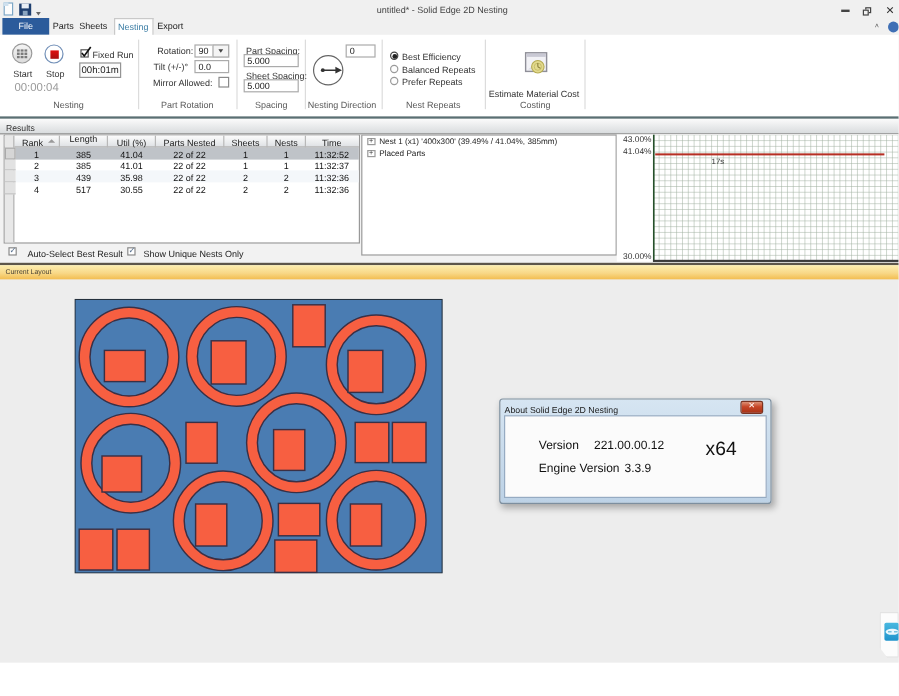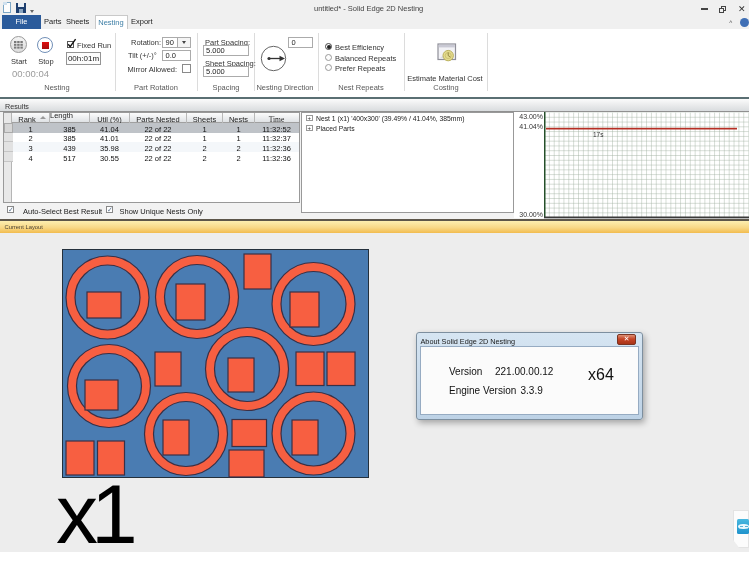--- a/index.html
+++ b/index.html
@@ -130,26 +130,26 @@
 <div class="abs" style="left:4px;top:113px;width:8px;height:89px;background:#e8e8e8;border-right:1px solid #b5b5b5;"></div>
 
 <div class="abs" style="left:49px;top:113px;width:1px;height:9.5px;background:#b8b8b8;"></div>
 <div class="abs" style="left:89px;top:113px;width:1px;height:9.5px;background:#b8b8b8;"></div>
 <div class="abs" style="left:129px;top:113px;width:1px;height:9.5px;background:#b8b8b8;"></div>
 <div class="abs" style="left:186px;top:113px;width:1px;height:9.5px;background:#b8b8b8;"></div>
 <div class="abs" style="left:222px;top:113px;width:1px;height:9.5px;background:#b8b8b8;"></div>
 <div class="abs" style="left:254px;top:113px;width:1px;height:9.5px;background:#b8b8b8;"></div>
 <div class="abs t7" style="left:12px;top:114.5px;width:30px;text-align:center;color:#222;">Rank</div>
 <div class="abs" style="left:40px;top:116px;width:0;height:0;border-left:3px solid transparent;border-right:3px solid transparent;border-bottom:3.5px solid #9a9a9a;"></div>
-<div class="abs t7" style="left:50px;top:111px;width:39px;text-align:left;color:#222;">Length</div>
+<div class="abs t7" style="left:50px;top:111px;width:39px;text-align:center;color:#222;">Length</div>
 <div class="abs t7" style="left:90px;top:114.5px;width:39px;text-align:center;color:#222;">Util (%)</div>
 <div class="abs t7" style="left:130px;top:114.5px;width:56px;text-align:center;color:#222;">Parts Nested</div>
 <div class="abs t7" style="left:187px;top:114.5px;width:35px;text-align:center;color:#222;">Sheets</div>
 <div class="abs t7" style="left:223px;top:114.5px;width:31px;text-align:center;color:#222;">Nests</div>
-<div class="abs t7" style="left:255px;top:114.5px;width:43px;text-align:center;color:#222;font-family:Liberation Serif, serif;">Time</div>
+<div class="abs t7" style="left:255px;top:114.5px;width:43px;text-align:center;color:#222;">Time</div>
 
 <div class="abs" style="left:13px;top:123px;width:286px;height:9.7px;background:#bfc3c8;"></div>
 <div class="abs" style="left:13px;top:142.4px;width:286px;height:9.7px;background:#f4f7fa;"></div>
 <div class="abs" style="left:4px;top:123px;width:8.5px;height:9.7px;background:#d6d6d6;border:1px solid #aaa;"></div>
 <div class="abs" style="left:4px;top:132.7px;width:8.5px;height:9.7px;background:#e2e2e2;border-bottom:1px solid #c5c5c5;"></div>
 <div class="abs" style="left:4px;top:142.4px;width:8.5px;height:9.7px;background:#e2e2e2;border-bottom:1px solid #c5c5c5;"></div>
 <div class="abs" style="left:4px;top:152.1px;width:8.5px;height:9.7px;background:#e2e2e2;border-bottom:1px solid #c5c5c5;"></div>
 <div class="abs t7" style="left:12px;top:124.7px;width:37px;text-align:center;color:#111;">1</div>
 <div class="abs t7" style="left:50px;top:124.7px;width:39px;text-align:center;color:#111;">385</div>
 <div class="abs t7" style="left:90px;top:124.7px;width:39px;text-align:center;color:#111;">41.04</div>
@@ -240,21 +240,20 @@
 <rect x="234" y="103" width="28" height="33.5" fill="#f75f41"></rect>
 <rect x="265" y="103" width="28" height="33.5" fill="#f75f41"></rect>
 <rect x="101" y="171" width="26" height="35" fill="#f75f41"></rect>
 <rect x="230" y="171" width="26" height="35" fill="#f75f41"></rect>
 <rect x="4" y="192" width="28" height="34" fill="#f75f41"></rect>
 <rect x="35.5" y="192" width="27" height="34" fill="#f75f41"></rect>
 <rect x="170" y="170.5" width="34.5" height="27" fill="#f75f41"></rect>
 <rect x="167" y="201" width="35" height="27" fill="#f75f41"></rect>
 </g>
 </svg>
-<div class="abs" style="left:56px;top:466px;font-size:84px;letter-spacing:-7px;color:#000;">x1</div>
 
 <div class="abs" style="left:416px;top:332px;width:227px;height:88px;background:linear-gradient(#d6e5f2,#bdd2e6);border:1px solid #7d8f9f;border-radius:3px;box-shadow:2px 3px 6px rgba(0,0,0,0.3);"></div>
 <div class="abs" style="left:420px;top:346px;width:219px;height:69px;background:#fbfbfb;border:1px solid #96abc2;"></div>
 <div class="abs" style="left:420.5px;top:336.5px;font-size:7.3px;color:#1a1a1a;">About Solid Edge 2D Nesting</div>
 <div class="abs" style="left:617px;top:334px;width:19px;height:10.5px;background:linear-gradient(#dd9075,#c64426 45%,#a83418);border:1px solid #7a3322;border-radius:2px;"></div>
 <div class="abs" style="left:617px;top:332.8px;width:19px;height:10.5px;font-size:6.8px;color:#fff;text-align:center;line-height:12px;">✕</div>
 <div class="abs" style="left:449px;top:366px;font-size:10px;color:#111;">Version</div>
 <div class="abs" style="left:495px;top:366px;font-size:10px;color:#111;">221.00.00.12</div>
 <div class="abs" style="left:588px;top:366px;font-size:16px;color:#111;">x64</div>
 <div class="abs" style="left:449px;top:384.5px;font-size:10px;color:#111;">Engine Version</div>

